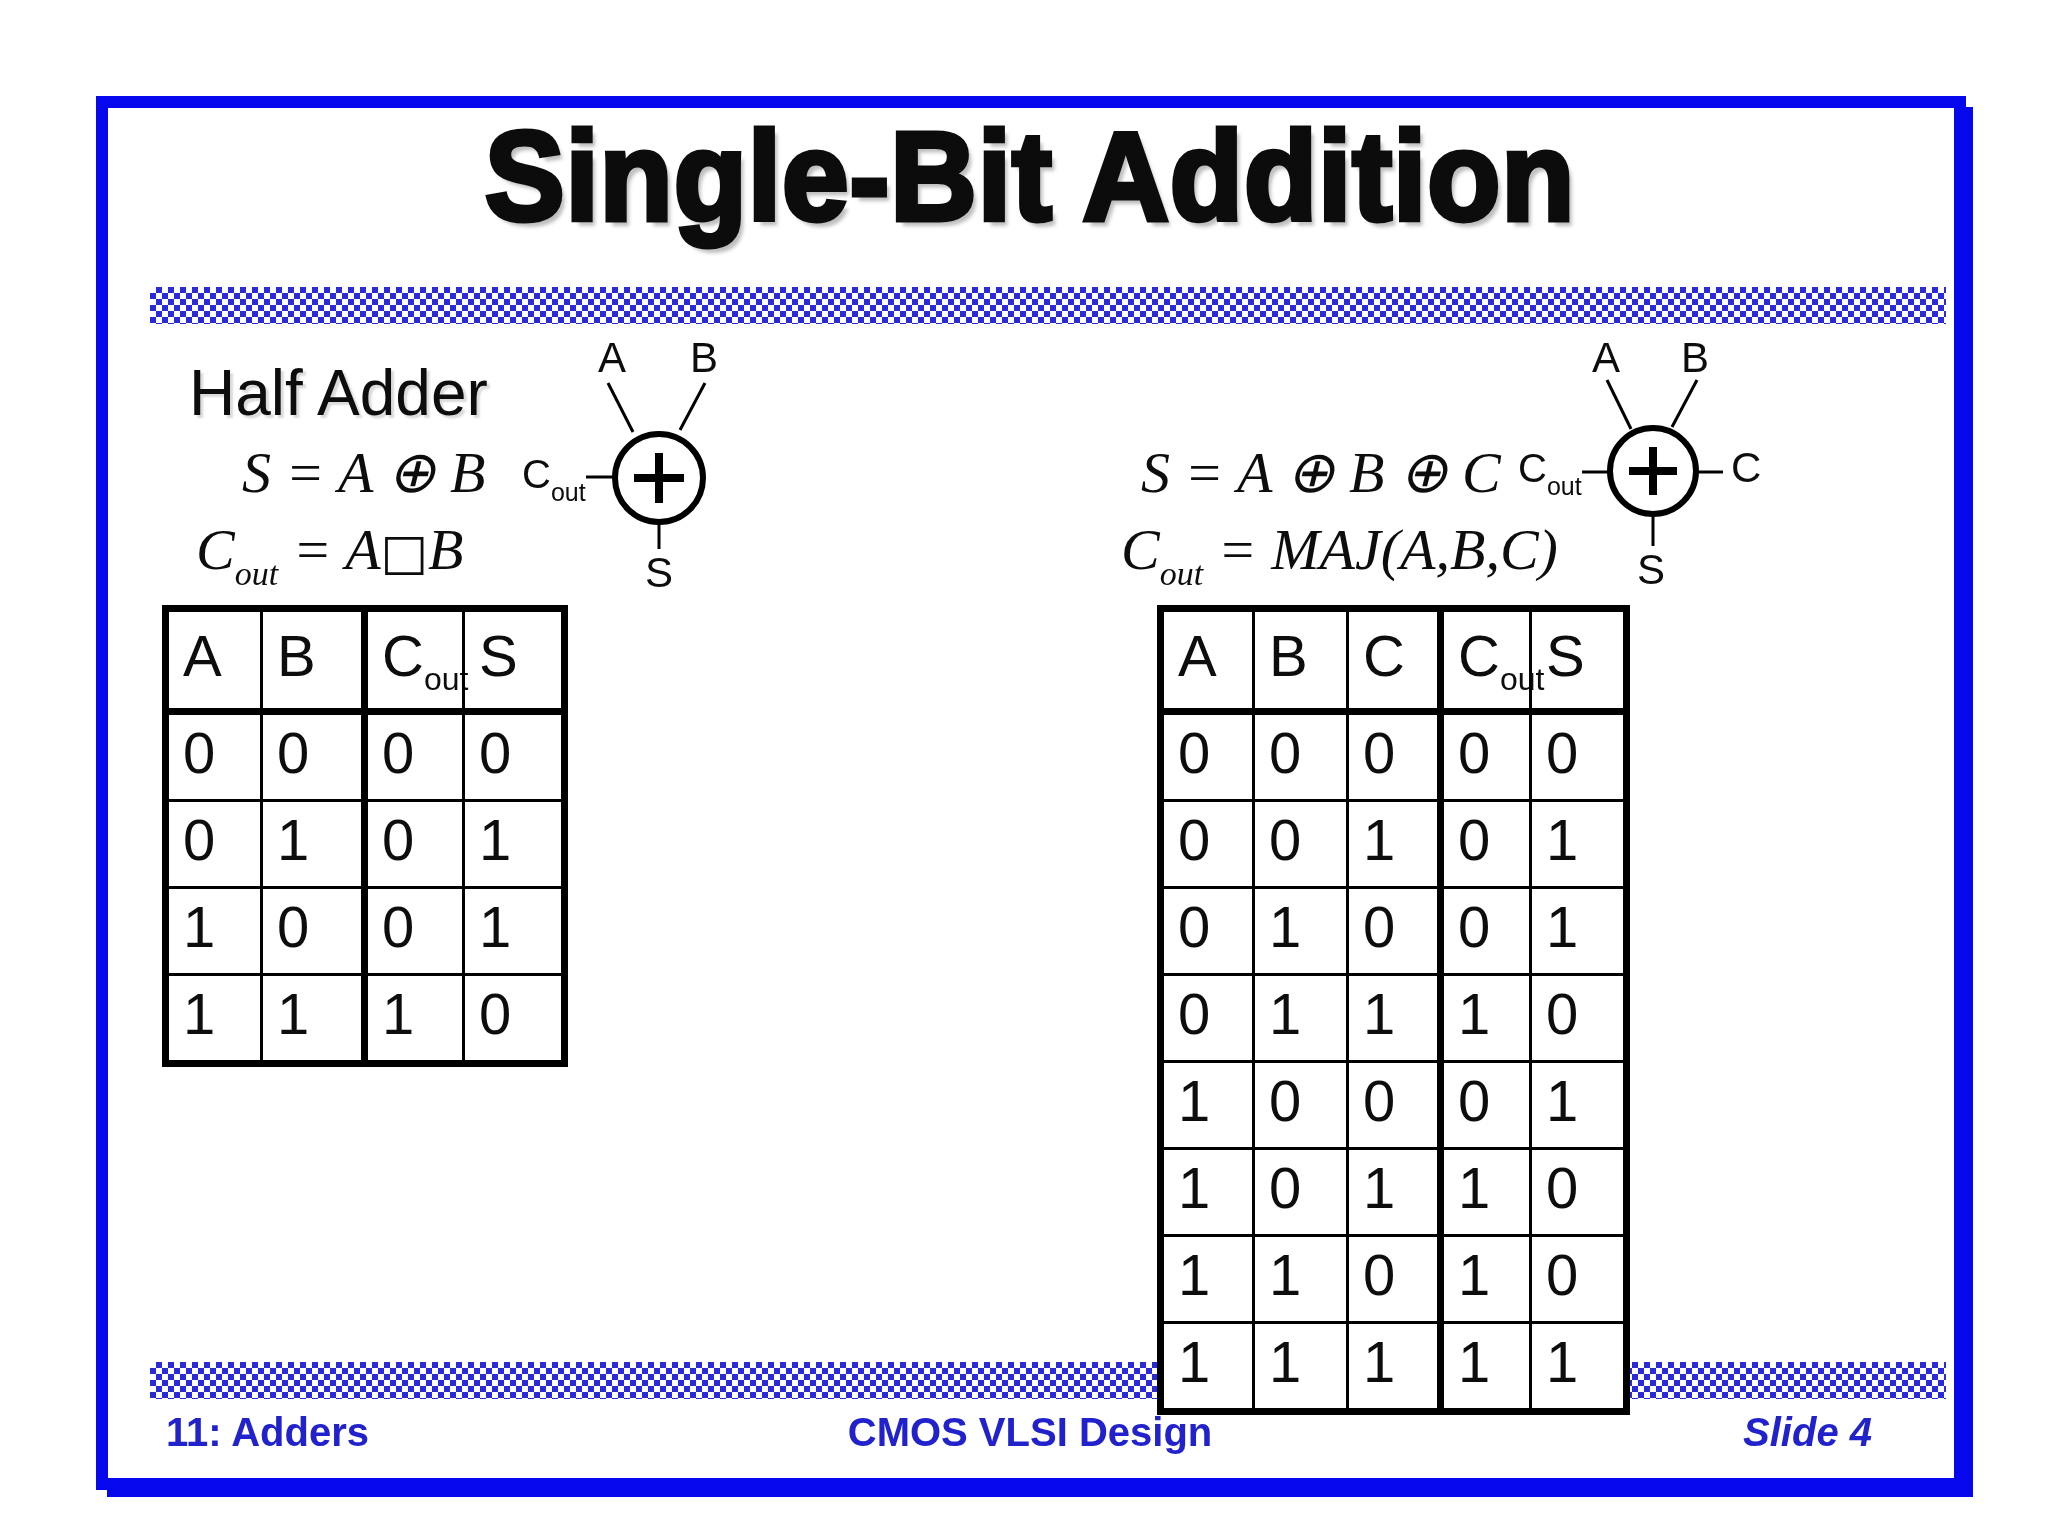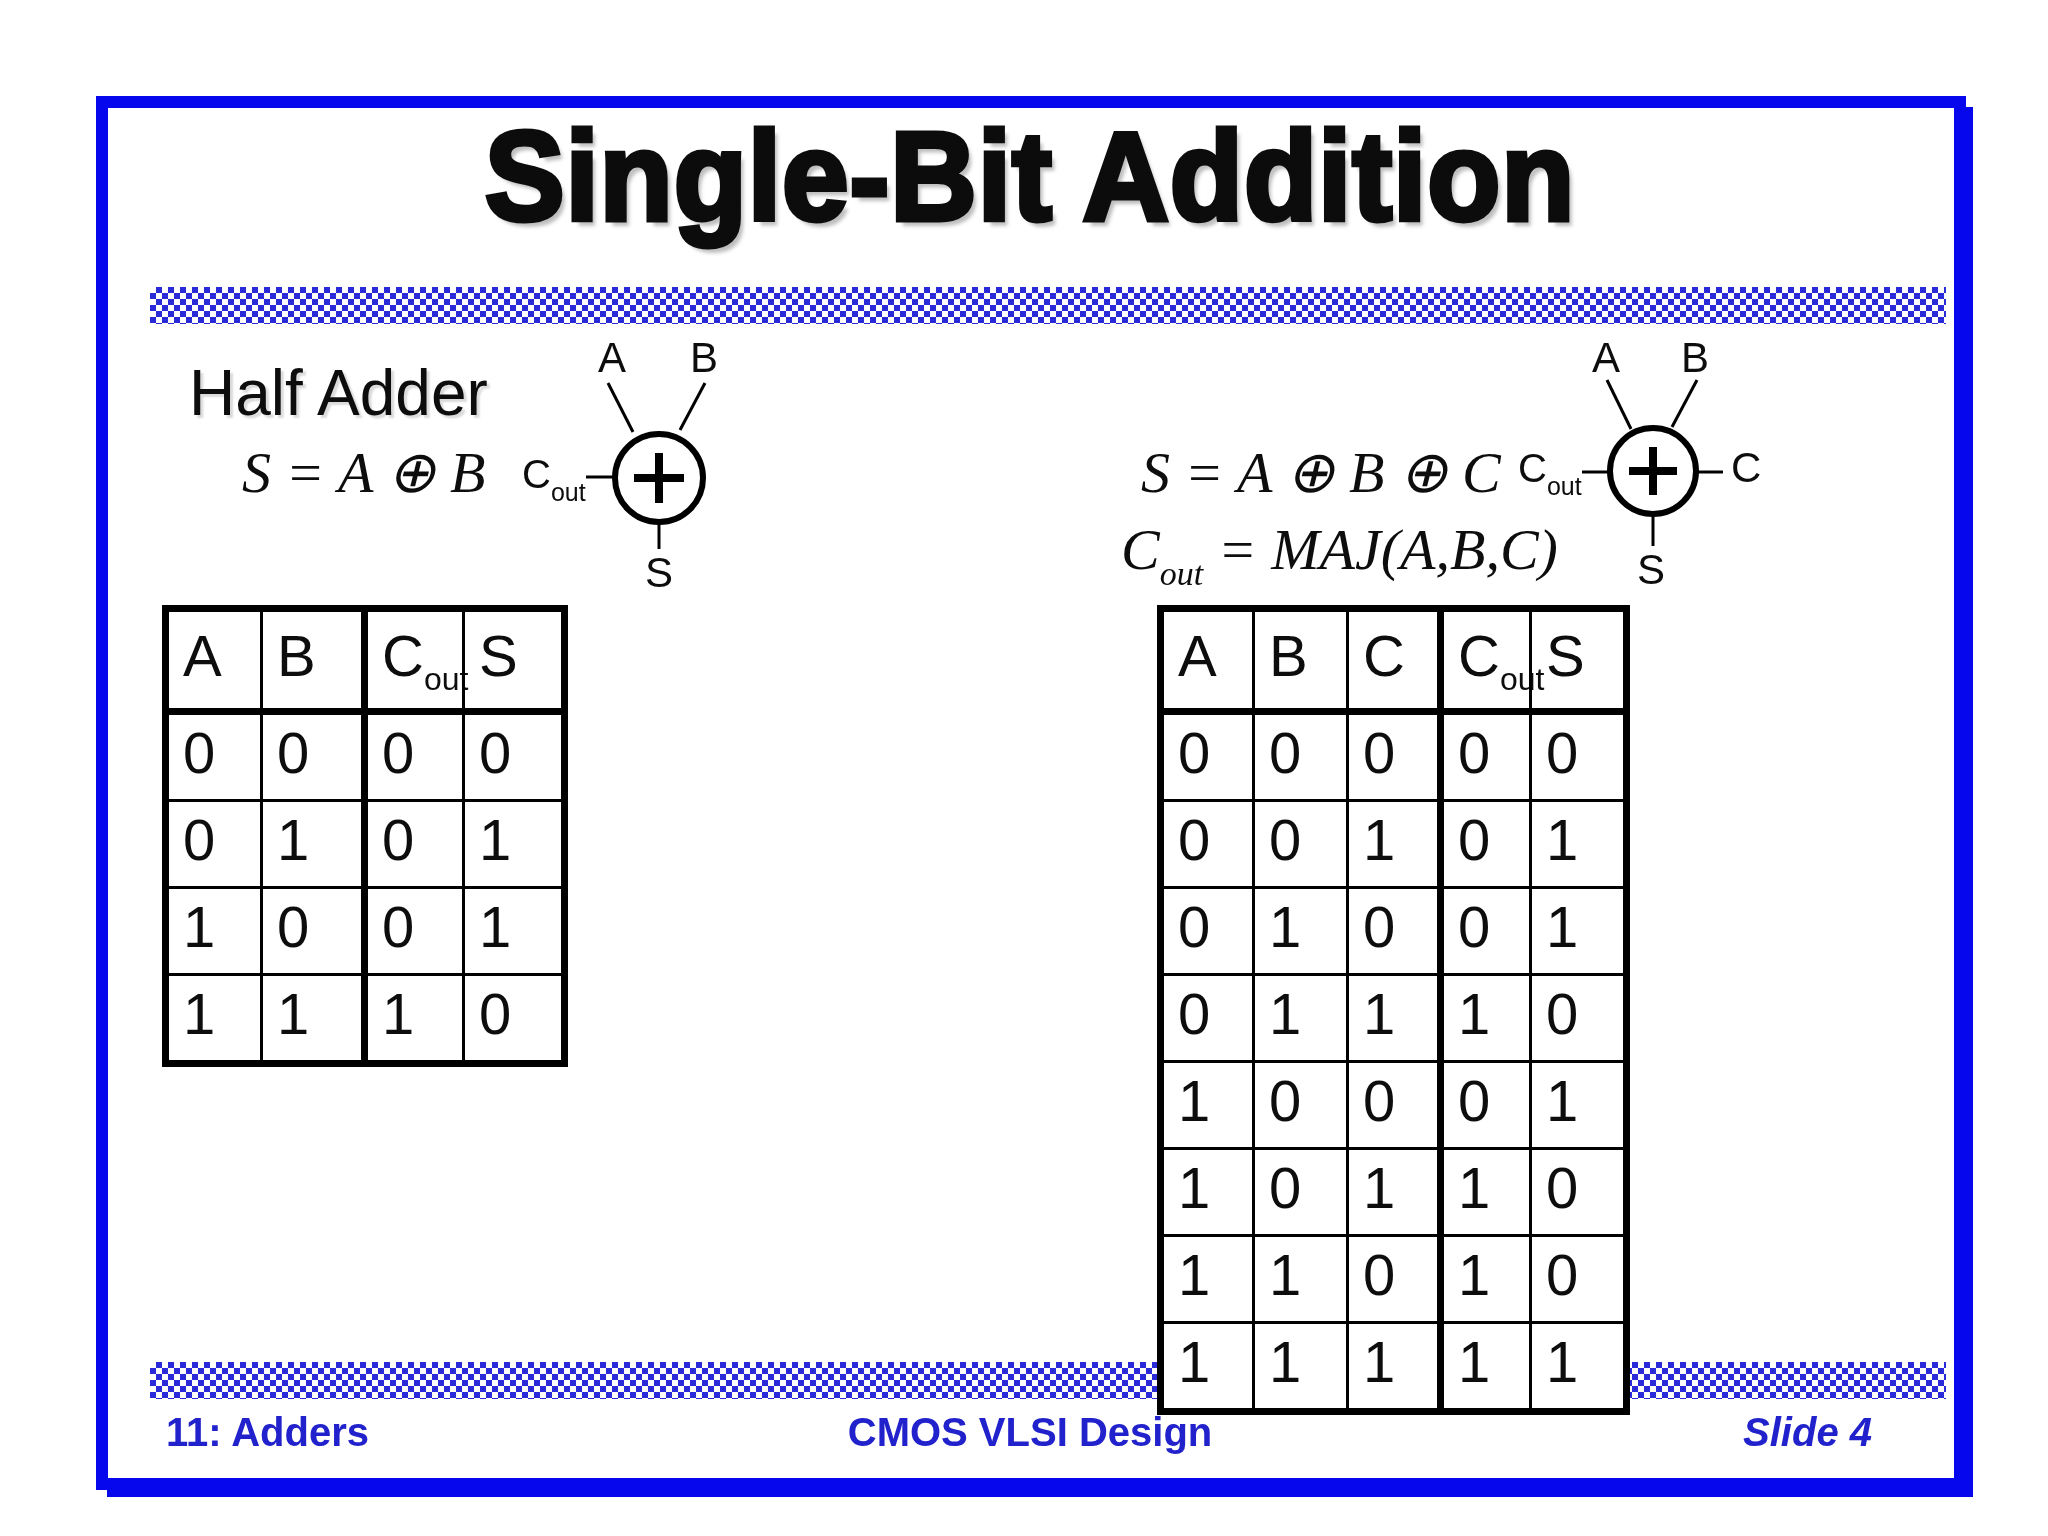--- a/index.html
+++ b/index.html
@@ -81,20 +81,23 @@
 
   <div class="title">Single-Bit Addition</div>
 
   <div class="checker top"></div>
   <div class="checker bottom"></div>
 
   <div class="section-heading" id="ha-heading">Half Adder</div>
 
   <div class="eq" id="ha-eq-sum">S = A ⊕ B</div>
 
+  <div class="eq" id="ha-eq-cout">
+    <span>C</span><span class="eq-sub">out</span><span> = A</span><span class="box-glyph">□</span><span>B</span>
+  </div>
 
   <svg class="adder-svg" id="ha-svg" viewBox="580 372 145 180">
     <line x1="608" y1="383" x2="633" y2="432" stroke="#000" stroke-width="3"></line>
     <line x1="705" y1="383" x2="680" y2="430" stroke="#000" stroke-width="3"></line>
     <line x1="586" y1="477" x2="614" y2="477" stroke="#000" stroke-width="3"></line>
     <line x1="659" y1="522" x2="659" y2="549" stroke="#000" stroke-width="3"></line>
     <circle cx="659" cy="478" r="44" fill="#ffffff" stroke="#000" stroke-width="6"></circle>
     <g>
       <line x1="634" y1="478" x2="684" y2="478" stroke="#000" stroke-width="8"></line>
       <line x1="659" y1="453" x2="659" y2="503" stroke="#000" stroke-width="8"></line>

